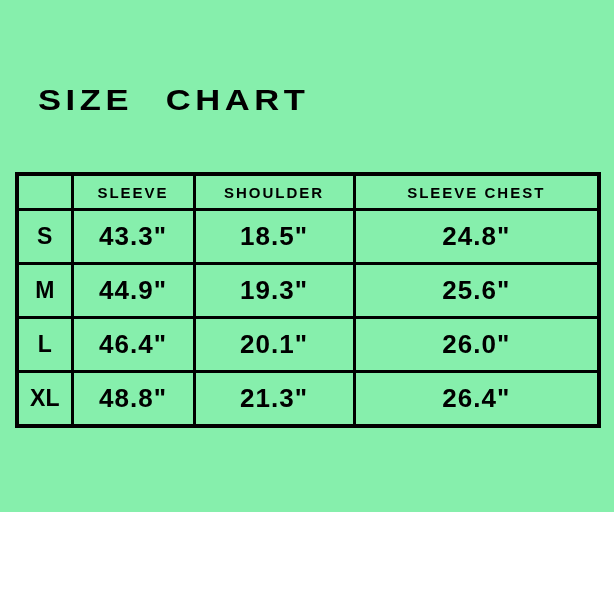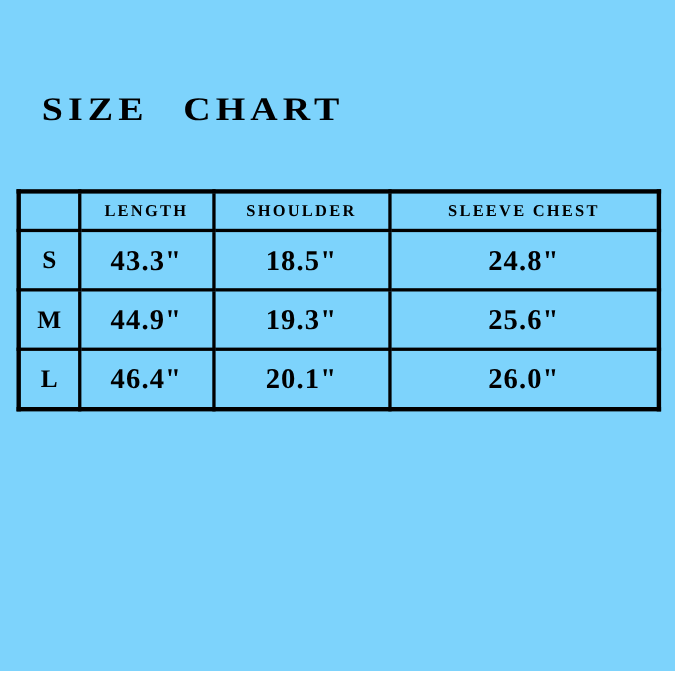--- a/index.html
+++ b/index.html
@@ -3,23 +3,23 @@
 <meta charset="utf-8">
 <style>
   html, body {
     margin: 0;
     padding: 0;
     background: #ffffff;
   }
   .page {
     position: relative;
     width: 614px;
-    height: 610px;
-    background: #7dd3fc;
-    font-family: Liberation Serif, serif;
+    height: 512px;
+    background: #86efac;
+    font-family: Liberation Sans, sans-serif;
     color: #000000;
     overflow: hidden;
   }
   .title {
     position: absolute;
     left: 38px;
     top: 83px;
     margin: 0;
     font-size: 30px;
     font-weight: bold;
@@ -80,21 +80,21 @@
   <table class="size-chart">
     <colgroup>
       <col class="c-size">
       <col class="c-chest">
       <col class="c-shldr">
       <col class="c-sleeve">
     </colgroup>
     <thead>
       <tr>
         <th></th>
-        <th>LENGTH</th>
+        <th>SLEEVE</th>
         <th>SHOULDER</th>
         <th>SLEEVE CHEST</th>
       </tr>
     </thead>
     <tbody>
       <tr>
         <td class="size-cell">S</td>
         <td>43.3"</td>
         <td>18.5"</td>
         <td>24.8"</td>
@@ -104,16 +104,22 @@
         <td>44.9"</td>
         <td>19.3"</td>
         <td>25.6"</td>
       </tr>
       <tr>
         <td class="size-cell">L</td>
         <td>46.4"</td>
         <td>20.1"</td>
         <td>26.0"</td>
       </tr>
+      <tr>
+        <td class="size-cell">XL</td>
+        <td>48.8"</td>
+        <td>21.3"</td>
+        <td>26.4"</td>
+      </tr>
     </tbody>
   </table>
 
 </div>
 
 </body></html>

